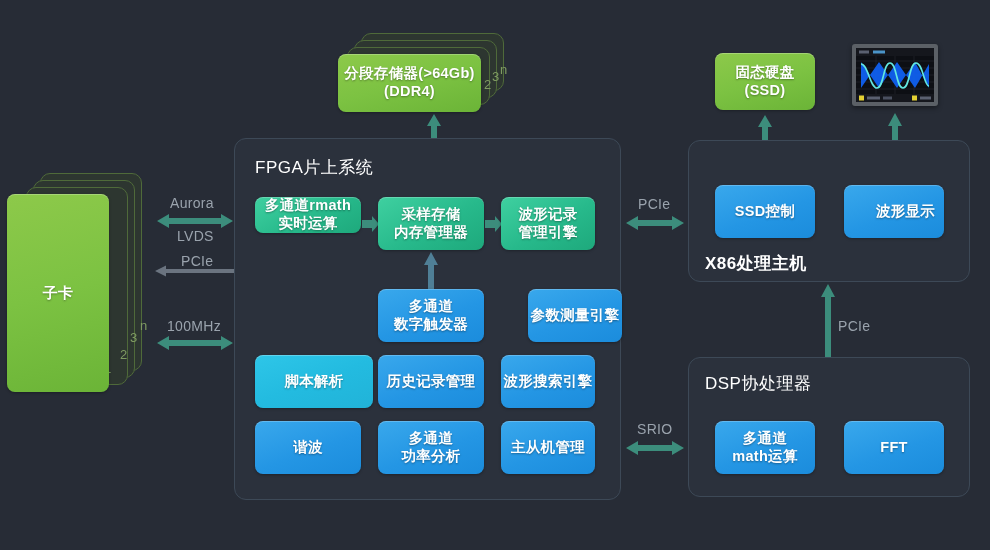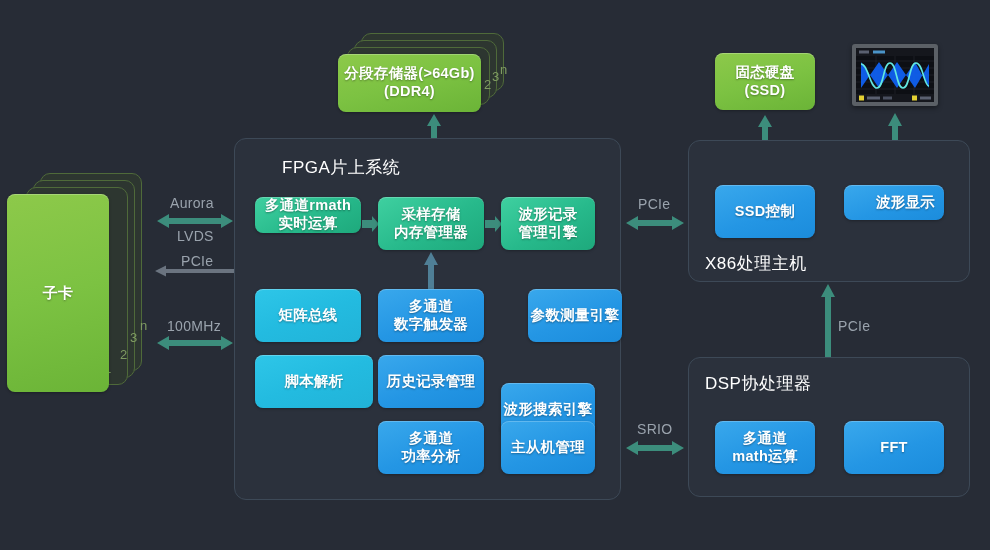--- a/index.html
+++ b/index.html
@@ -146,21 +146,21 @@
       <span>分段存储器(&gt;64Gb)</span>
       <span>(DDR4)</span>
     </div>
   </div>
 
   <svg class="arrow" style="left:424px;top:112px;" width="20" height="82" viewBox="0 0 20 82">
     <path d="M10 2 L17 14 L13 14 L13 68 L17 68 L10 80 L3 68 L7 68 L7 14 L3 14 Z" fill="#3c8d7c"></path>
   </svg>
 
   <div class="grp" style="left:234px;top:138px;width:387px;height:362px;"></div>
-  <div class="grp-title" style="left:255px;top:156px;margin-left:27px;">FPGA片上系统</div>
+  <div class="grp-title" style="left:255px;top:156px;">FPGA片上系统</div>
 
   <div class="blk p-green" style="left:255px;top:197px;width:106px;height:36px;">
     <div>
       <span>多通道rmath</span>
       <span>实时运算</span>
     </div>
   </div>
   <svg class="arrow" style="left:362px;top:215px;" width="18" height="18" viewBox="0 0 18 18">
     <path d="M0 5 L10 5 L10 1 L17 9 L10 17 L10 13 L0 13 Z" fill="#3c8d7c"></path>
   </svg>
@@ -177,25 +177,20 @@
     <div>
       <span>波形记录</span>
       <span>管理引擎</span>
     </div>
   </div>
 
   <svg class="arrow" style="left:421px;top:251px;" width="20" height="40" viewBox="0 0 20 40">
     <path d="M10 1 L17 14 L13 14 L13 40 L7 40 L7 14 L3 14 Z" fill="#4f7f96"></path>
   </svg>
 
-  <div class="blk p-cyan" style="left:255px;top:289px;width:106px;height:53px;">
-    <div>
-      <span>矩阵总线</span>
-    </div>
-  </div>
   <div class="blk p-blue" style="left:378px;top:289px;width:106px;height:53px;">
     <div>
       <span>多通道</span>
       <span>数字触发器</span>
     </div>
   </div>
   <div class="blk p-blue" style="left:528px;top:289px;width:94px;height:53px;">
     <div>
       <span>参数测量引擎</span>
     </div>
@@ -204,26 +199,31 @@
   <div class="blk p-cyan" style="left:255px;top:355px;width:118px;height:53px;">
     <div>
       <span>脚本解析</span>
     </div>
   </div>
   <div class="blk p-blue" style="left:378px;top:355px;width:106px;height:53px;">
     <div>
       <span>历史记录管理</span>
     </div>
   </div>
-  <div class="blk p-blue" style="left:501px;top:355px;width:94px;height:53px;margin-top:28px;">
+  <div class="blk p-blue" style="left:501px;top:355px;width:94px;height:53px;">
     <div>
       <span>波形搜索引擎</span>
     </div>
   </div>
 
+  <div class="blk p-blue" style="left:255px;top:421px;width:106px;height:53px;">
+    <div>
+      <span>谐波</span>
+    </div>
+  </div>
   <div class="blk p-blue" style="left:378px;top:421px;width:106px;height:53px;">
     <div>
       <span>多通道</span>
       <span>功率分析</span>
     </div>
   </div>
   <div class="blk p-blue" style="left:501px;top:421px;width:94px;height:53px;">
     <div>
       <span>主从机管理</span>
     </div>
@@ -280,26 +280,26 @@
   <svg class="arrow" style="left:885px;top:112px;" width="20" height="74" viewBox="0 0 20 74">
     <path d="M10 1 L17 14 L13 14 L13 74 L7 74 L7 14 L3 14 Z" fill="#3c8d7c"></path>
   </svg>
 
   <div class="grp" style="left:688px;top:140px;width:282px;height:142px;"></div>
   <div class="blk p-blue" style="left:715px;top:185px;width:100px;height:53px;">
     <div>
       <span>SSD控制</span>
     </div>
   </div>
-  <div class="blk p-blue" style="left:844px;top:185px;width:100px;height:35px;padding-left:23px;">
+  <div class="blk p-blue" style="left:844px;top:185px;width:100px;height:53px;padding-left:23px;">
     <div>
       <span>波形显示</span>
     </div>
   </div>
-  <div class="grp-title" style="left:705px;top:252px;">X86处理主机</div>
+  <div class="grp-title" style="left:705px;top:252px;font-weight:bold;">X86处理主机</div>
 
   <svg class="arrow" style="left:818px;top:283px;" width="20" height="74" viewBox="0 0 20 74">
     <path d="M10 1 L17 14 L13 14 L13 74 L7 74 L7 14 L3 14 Z" fill="#3c8d7c"></path>
   </svg>
   <div class="lbl" style="left:838px;top:318px;">PCIe</div>
 
   <div class="grp" style="left:688px;top:357px;width:282px;height:140px;"></div>
   <div class="grp-title" style="left:705px;top:372px;">DSP协处理器</div>
   <div class="blk p-blue" style="left:715px;top:421px;width:100px;height:53px;">
     <div>

